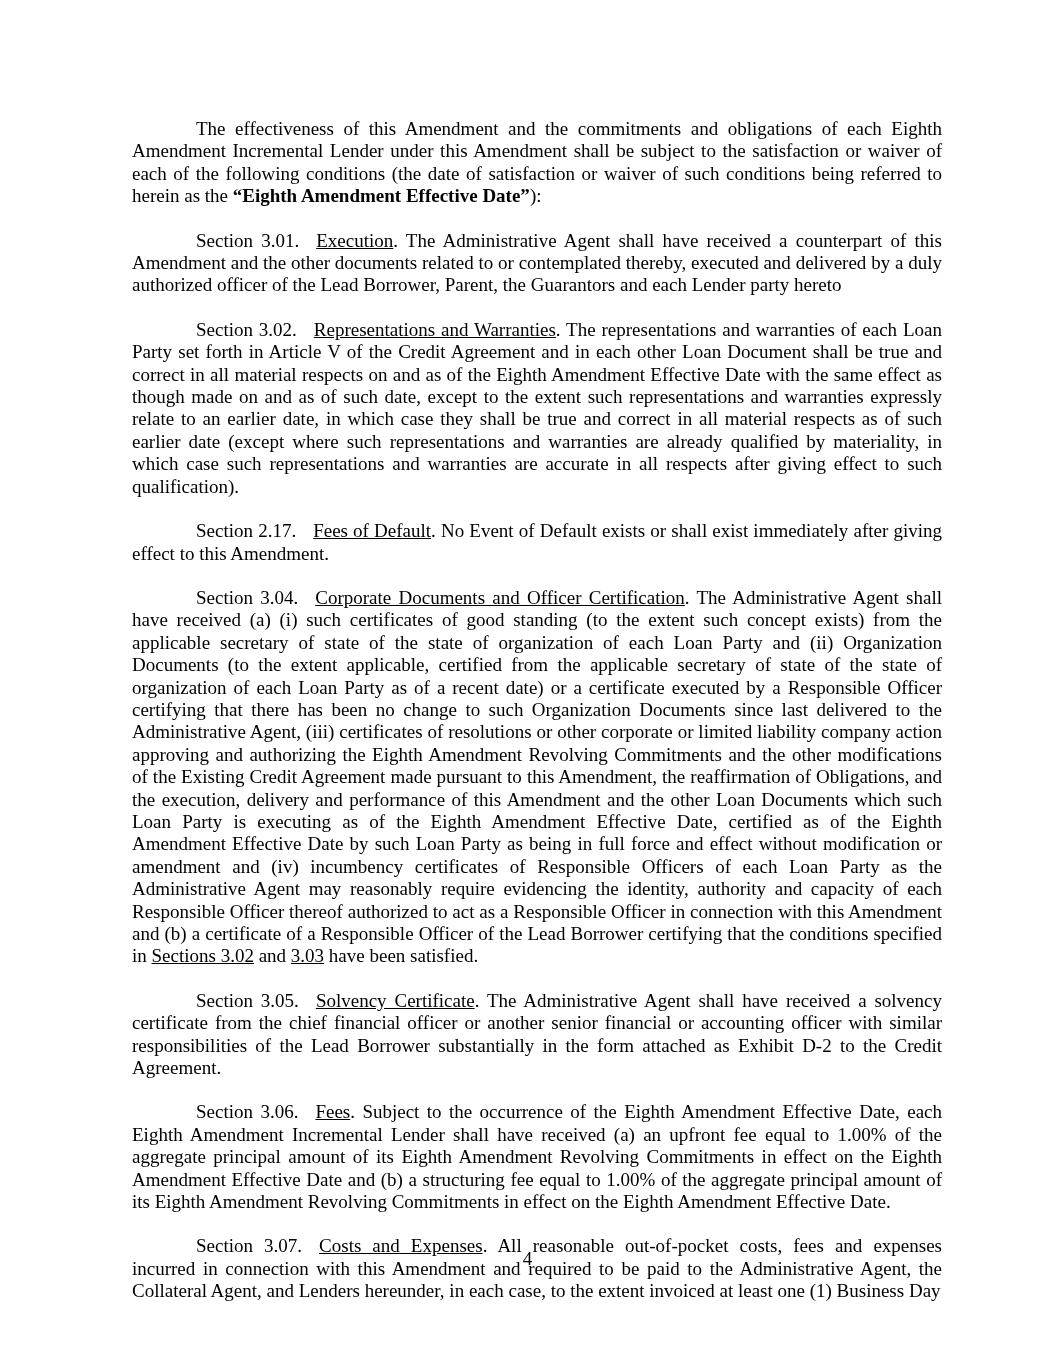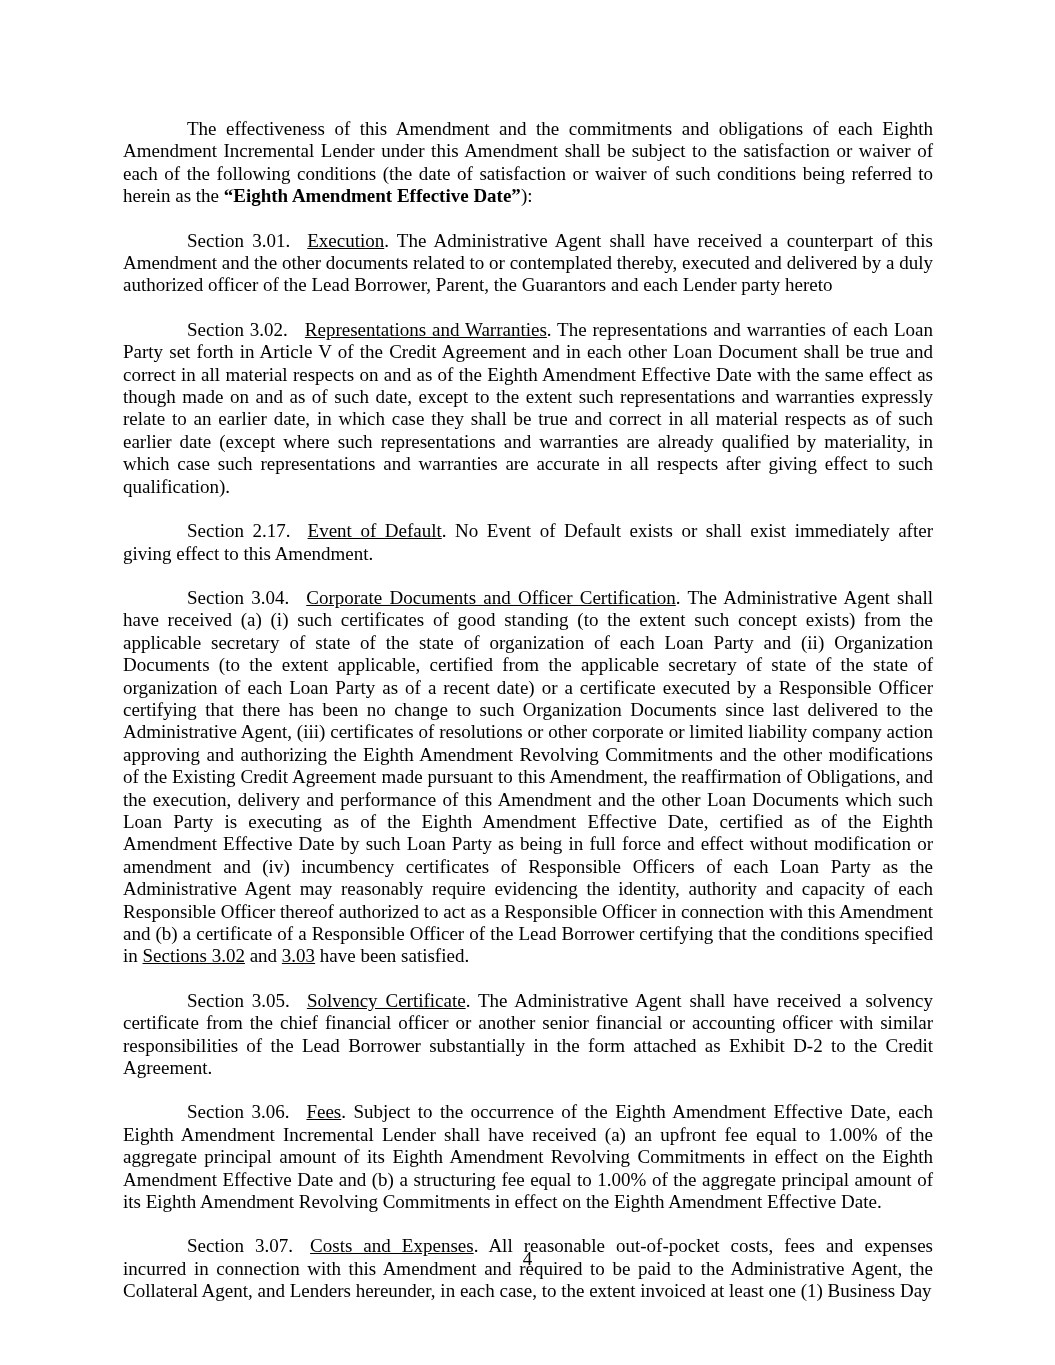--- a/index.html
+++ b/index.html
@@ -7,21 +7,21 @@
     position: relative;
     width: 1055px;
     height: 1365px;
     background: #ffffff;
     color: #000000;
     font-family: "Liberation Serif", serif;
     overflow: hidden;
   }
   .content {
     position: absolute;
-    left: 123px;
+    left: 132px;
     top: 118px;
     width: 810px;
   }
   p.para {
     margin: 0 0 22px 0;
     padding: 0;
     font-size: 19px;
     line-height: 22.4px;
     text-align: justify;
     text-indent: 64px;
@@ -38,20 +38,20 @@
   }
 </style>
 </head>
 <body>
 
 <div class="page">
   <div class="content">
     <p class="para"><span>The effectiveness of this Amendment and the commitments and obligations of each Eighth Amendment Incremental Lender under this Amendment shall be subject to the satisfaction or waiver of each of the following conditions (the date of satisfaction or waiver of such conditions being referred to herein as the </span><span style="font-weight: bold;">“Eighth Amendment Effective Date”</span><span>):</span></p>
     <p class="para"><span>Section 3.01.</span><span class="tab"></span><span style="text-decoration: underline;">Execution</span><span>. The Administrative Agent shall have received a counterpart of this Amendment and the other documents related to or contemplated thereby, executed and delivered by a duly authorized officer of the Lead Borrower, Parent, the Guarantors and each Lender party hereto</span></p>
     <p class="para"><span>Section 3.02.</span><span class="tab"></span><span style="text-decoration: underline;">Representations and Warranties</span><span>. The representations and warranties of each Loan Party set forth in Article V of the Credit Agreement and in each other Loan Document shall be true and correct in all material respects on and as of the Eighth Amendment Effective Date with the same effect as though made on and as of such date, except to the extent such representations and warranties expressly relate to an earlier date, in which case they shall be true and correct in all material respects as of such earlier date (except where such representations and warranties are already qualified by materiality, in which case such representations and warranties are accurate in all respects after giving effect to such qualification).</span></p>
-    <p class="para"><span>Section 2.17.</span><span class="tab"></span><span style="text-decoration: underline;">Event of Default</span><span>. No Event of Default exists or shall exist immediately after giving effect to this Amendment.</span></p>
+    <p class="para"><span>Section 2.17.</span><span class="tab"></span><span style="text-decoration: underline;">Fees of Default</span><span>. No Event of Default exists or shall exist immediately after giving effect to this Amendment.</span></p>
     <p class="para"><span>Section 3.04.</span><span class="tab"></span><span style="text-decoration: underline;">Corporate Documents and Officer Certification</span><span>. The Administrative Agent shall have received (a) (i) such certificates of good standing (to the extent such concept exists) from the applicable secretary of state of the state of organization of each Loan Party and (ii) Organization Documents (to the extent applicable, certified from the applicable secretary of state of the state of organization of each Loan Party as of a recent date) or a certificate executed by a Responsible Officer certifying that there has been no change to such Organization Documents since last delivered to the Administrative Agent, (iii) certificates of resolutions or other corporate or limited liability company action approving and authorizing the Eighth Amendment Revolving Commitments and the other modifications of the Existing Credit Agreement made pursuant to this Amendment, the reaffirmation of Obligations, and the execution, delivery and performance of this Amendment and the other Loan Documents which such Loan Party is executing as of the Eighth Amendment Effective Date, certified as of the Eighth Amendment Effective Date by such Loan Party as being in full force and effect without modification or amendment and (iv) incumbency certificates of Responsible Officers of each Loan Party as the Administrative Agent may reasonably require evidencing the identity, authority and capacity of each Responsible Officer thereof authorized to act as a Responsible Officer in connection with this Amendment and (b) a certificate of a Responsible Officer of the Lead Borrower certifying that the conditions specified in </span><span style="text-decoration: underline;">Sections 3.02</span><span> and </span><span style="text-decoration: underline;">3.03</span><span> have been satisfied.</span></p>
     <p class="para"><span>Section 3.05.</span><span class="tab"></span><span style="text-decoration: underline;">Solvency Certificate</span><span>. The Administrative Agent shall have received a solvency certificate from the chief financial officer or another senior financial or accounting officer with similar responsibilities of the Lead Borrower substantially in the form attached as Exhibit D-2 to the Credit Agreement.</span></p>
     <p class="para"><span>Section 3.06.</span><span class="tab"></span><span style="text-decoration: underline;">Fees</span><span>. Subject to the occurrence of the Eighth Amendment Effective Date, each Eighth Amendment Incremental Lender shall have received (a) an upfront fee equal to 1.00% of the aggregate principal amount of its Eighth Amendment Revolving Commitments in effect on the Eighth Amendment Effective Date and (b) a structuring fee equal to 1.00% of the aggregate principal amount of its Eighth Amendment Revolving Commitments in effect on the Eighth Amendment Effective Date.</span></p>
     <p class="para"><span>Section 3.07.</span><span class="tab"></span><span style="text-decoration: underline;">Costs and Expenses</span><span>. All reasonable out-of-pocket costs, fees and expenses incurred in connection with this Amendment and required to be paid to the Administrative Agent, the Collateral Agent, and Lenders hereunder, in each case, to the extent invoiced at least one (1) Business Day</span></p>
   </div>
   <div class="footer">4</div>
 </div>
 
 </body></html>

